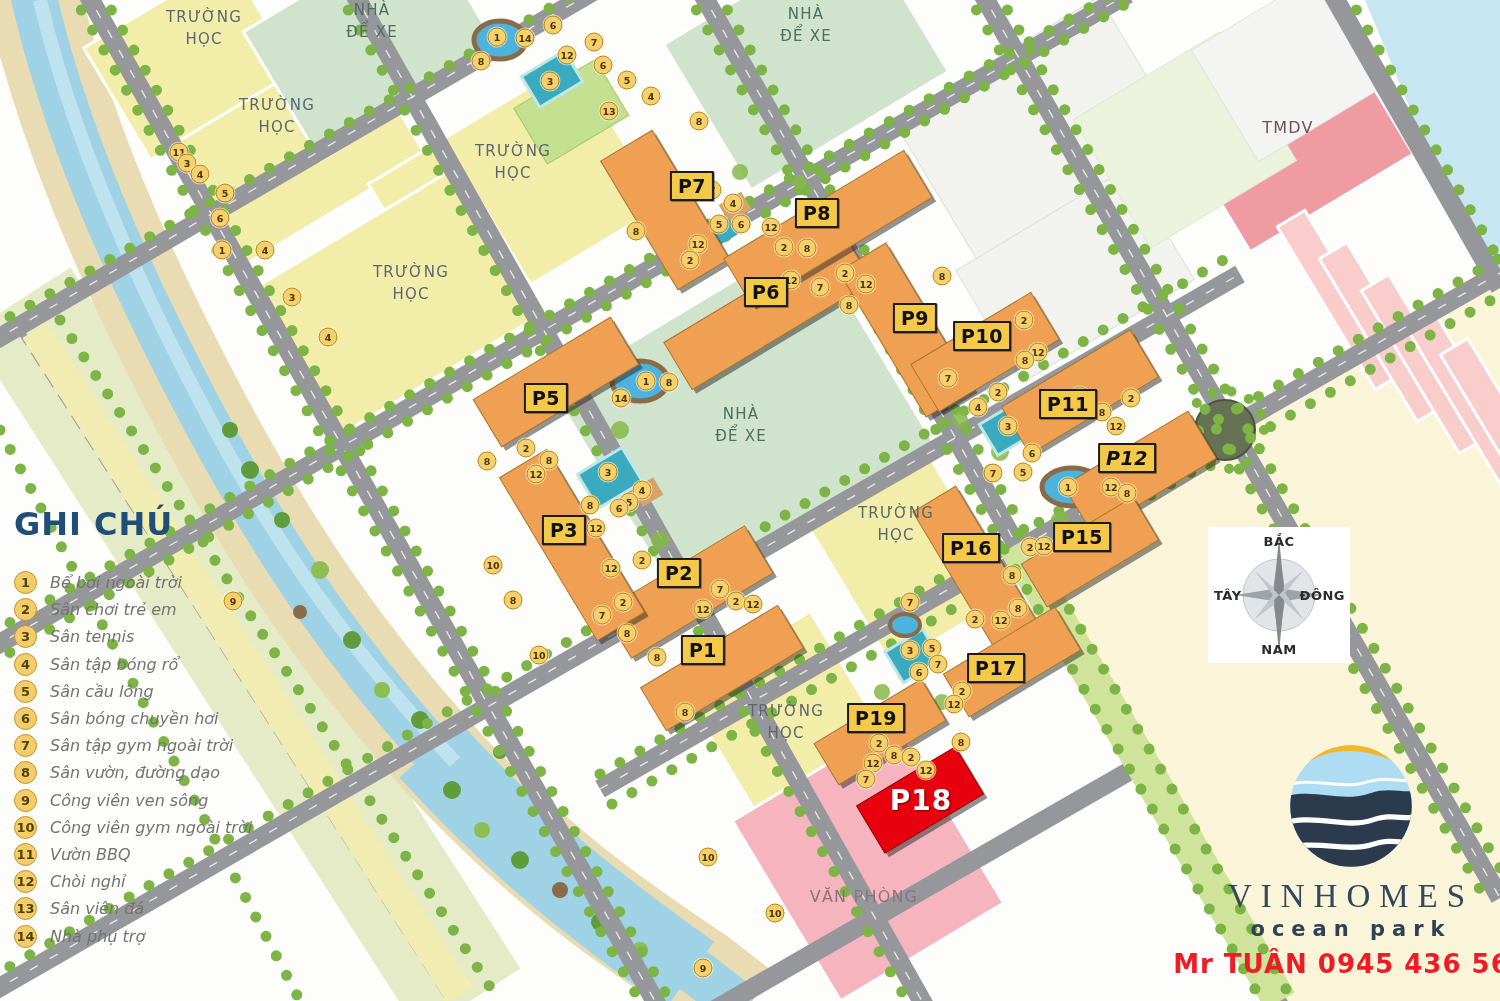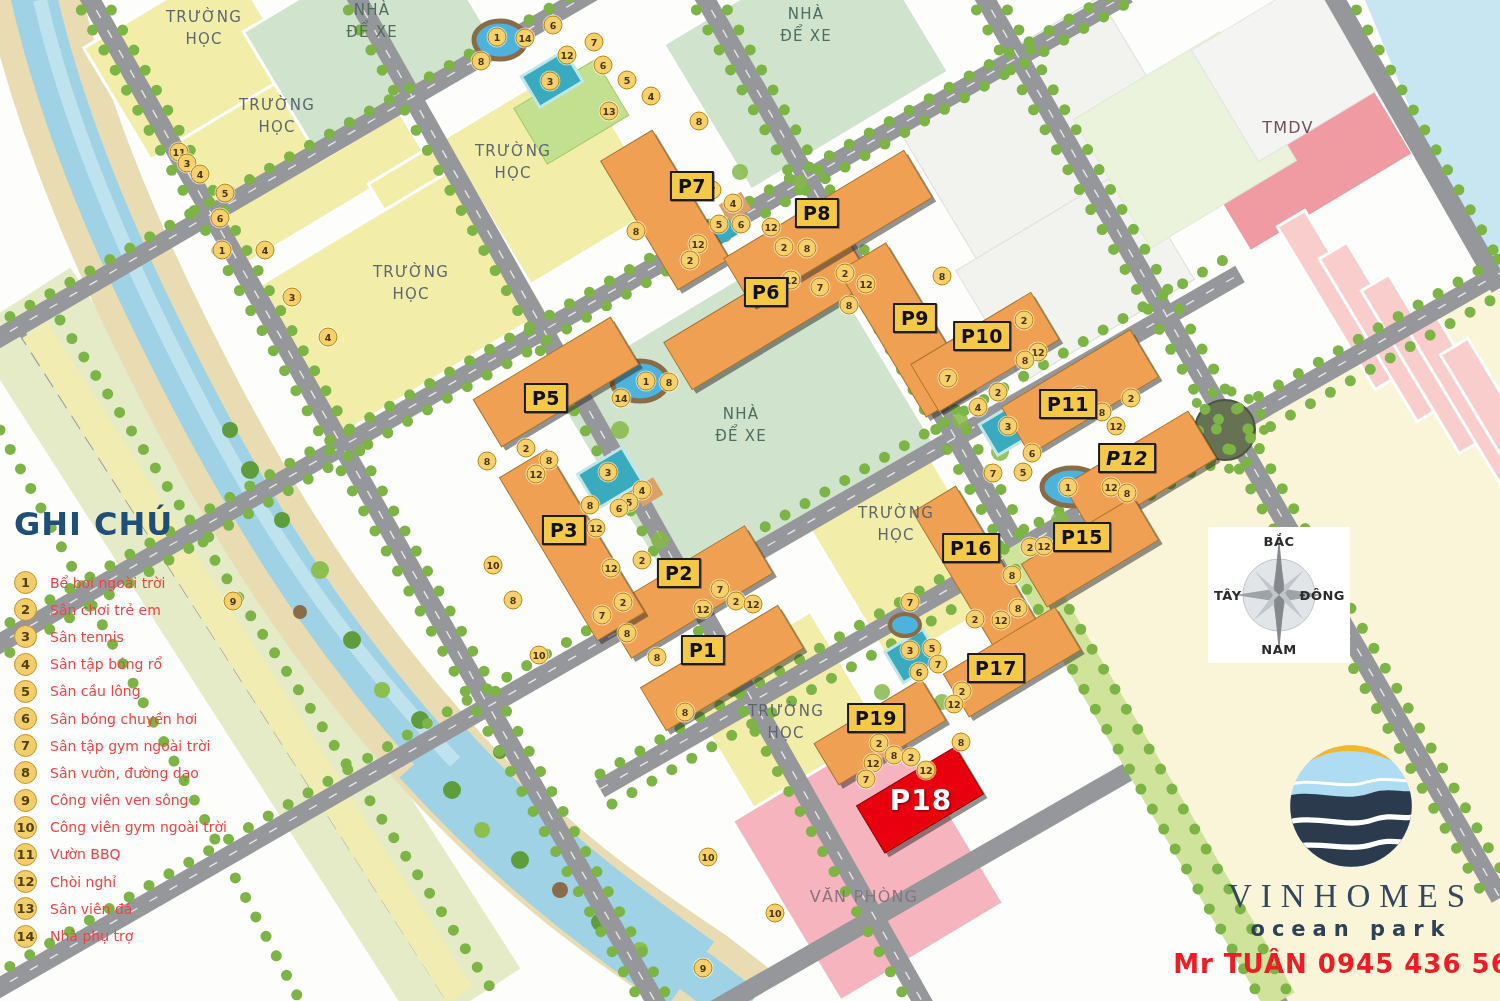--- a/index.html
+++ b/index.html
@@ -27,21 +27,21 @@
   .marker{position:absolute;transform:translate(-50%,-50%);width:17px;height:17px;border-radius:50%;
           background:#f6d06c;border:1px solid #b8860b;color:#4a3606;font-size:9.5px;font-weight:bold;
           display:flex;align-items:center;justify-content:center;box-shadow:0 0 0 1px rgba(255,255,255,.55);}
 
   
   #legend{position:absolute;left:14px;top:505px;z-index:6;width:300px;}
   #legend h1{margin:0 0 26px 0;font-size:32px;font-weight:800;color:#1f4e79;letter-spacing:1px;}
   .lrow{display:flex;align-items:center;height:27.2px;}
   .lnum{flex:0 0 23px;height:23px;margin-right:13px;border-radius:50%;background:#f2ce6a;border:1.5px solid #c98f2d;
         color:#54400a;font-size:13px;font-weight:bold;display:flex;align-items:center;justify-content:center;box-sizing:border-box;}
-  .ltext{font-size:14px;color:#ef4444;}
+  .ltext{font-size:16px;color:#737373;font-style:italic;}
 
   
   #compass{position:absolute;left:1208px;top:527px;width:142px;height:136px;background:#fff;z-index:6;}
   .cdir{position:absolute;font-size:13px;font-weight:bold;color:#2b2b2b;letter-spacing:.5px;}
   .cdir.n{left:50%;top:7px;transform:translateX(-50%);}
   .cdir.s{left:50%;bottom:6px;transform:translateX(-50%);}
   .cdir.w{left:6px;top:50%;transform:translateY(-50%);}
   .cdir.e{right:5px;top:50%;transform:translateY(-50%);}
 
   

